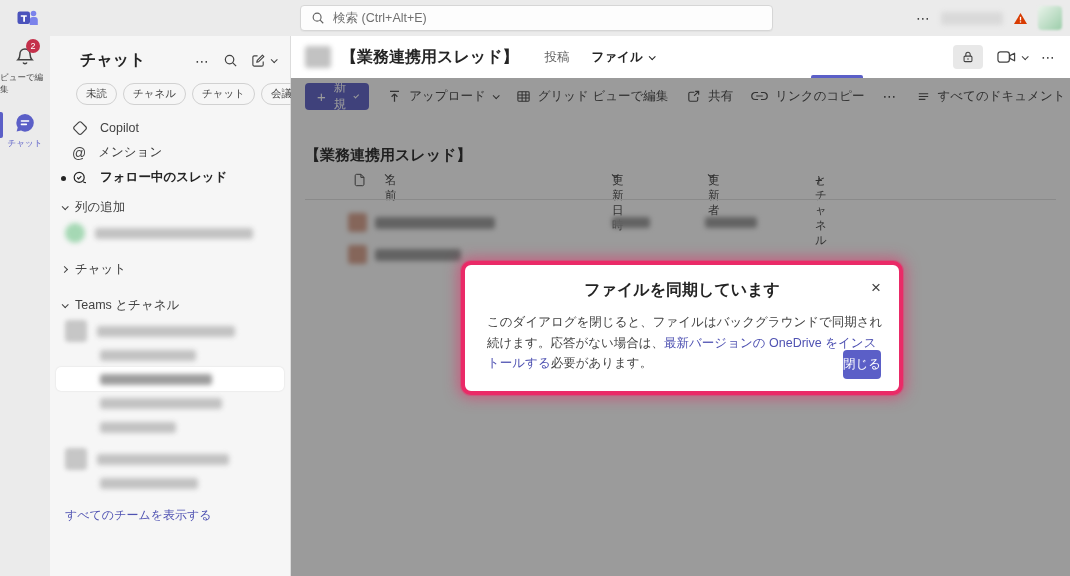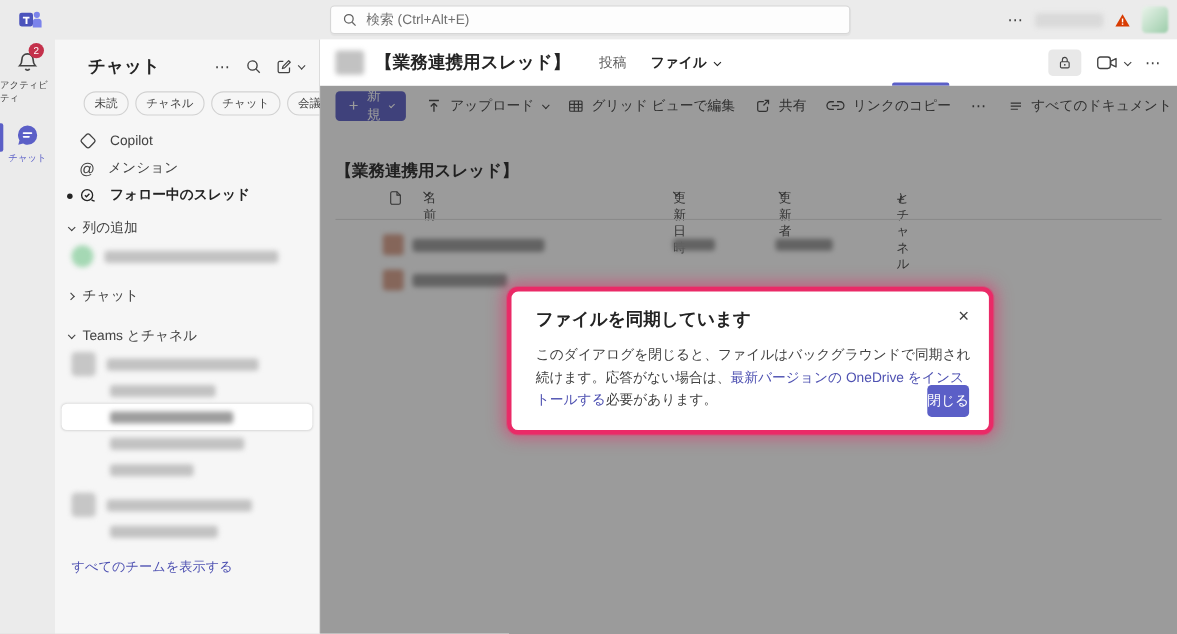--- a/index.html
+++ b/index.html
@@ -89,21 +89,21 @@
   .ftable { position:relative; margin-top:8px; height:200px; font-size:11.5px; color:#424242; }
   .fhdr span, .fhdr .hcell { position:absolute; top:0; display:flex; align-items:center; gap:5px; }
   .hdr-divider { position:absolute; left:14px; right:14px; top:26px; border-top:1px solid #e0e0e0; }
   .frow-el { position:absolute; }
 
   
   .dim { position:absolute; left:291px; top:78px; right:0; bottom:0; background:rgba(28,28,28,.44); z-index:5; }
   .dialog { position:absolute; left:461px; top:261px; width:442px; height:134px; background:#fff; z-index:10;
     border:4px solid #ea2a67; border-radius:10px;
     box-shadow:0 0 0 1px rgba(234,42,103,.35), 0 0 14px 3px rgba(234,42,103,.55); padding:15px 22px 12px; }
-  .dlg-title { font-size:16px; font-weight:bold; color:#242424; }
+  .dlg-title { font-size:16px; font-weight:bold; color:#242424;text-align:center; }
   .dlg-close { position:absolute; right:18px; top:14px; font-size:17px; color:#424242; line-height:1; }
   .dlg-body { margin-top:11px; font-size:12.5px; line-height:1.65; color:#424242; width:398px; }
   .dlg-link { color:#4f52b2; }
   .dlg-actions { position:absolute; right:18px; bottom:12px; }
   .btn-close { background:#5b5fc7; color:#fff; border:none; border-radius:4px; padding:6px 0;
     font-size:12.5px; font-family:inherit; }
 
   svg { display:block; }
 </style>
 </head>
@@ -143,21 +143,21 @@
 
 <div class="rail">
   <div class="rail-item">
     <span class="bubble-icon">
       <svg viewBox="0 0 16 16" width="20" height="20">
           <path d="M8 1.6c-2.5 0-4.1 1.9-4.1 4.3 0 2.8-.9 3.6-1.6 4.3h11.4c-.7-.7-1.6-1.5-1.6-4.3C12.1 3.5 10.5 1.6 8 1.6z" fill="none" stroke="#424242" stroke-width="1.2"></path>
           <path d="M6.5 12.4a1.6 1.6 0 0 0 3 0" fill="none" stroke="#424242" stroke-width="1.2"></path>
         </svg>
     </span>
     <span class="badge">2</span>
-    <span class="lbl">アクティビティ</span>
+    <span class="lbl">ビューで編集</span>
   </div>
   <div class="rail-item active">
     <span class="rail-indicator"></span>
     <span class="bubble-icon">
       <svg viewBox="0 0 16 16" width="22" height="22">
           <path d="M8 1.5A6.3 6.3 0 0 0 1.7 7.8c0 1.2.4 2.4 1 3.4l-.8 3 3.2-.7c.9.5 1.8.8 2.9.8a6.4 6.4 0 1 0 0-12.8z" fill="#5b5fc7"></path>
           <path d="M5.4 6.6h5.2M5.4 9h3.6" stroke="#fff" stroke-width="1.1" stroke-linecap="round"></path>
         </svg>
     </span>
     <span class="lbl">チャット</span>

